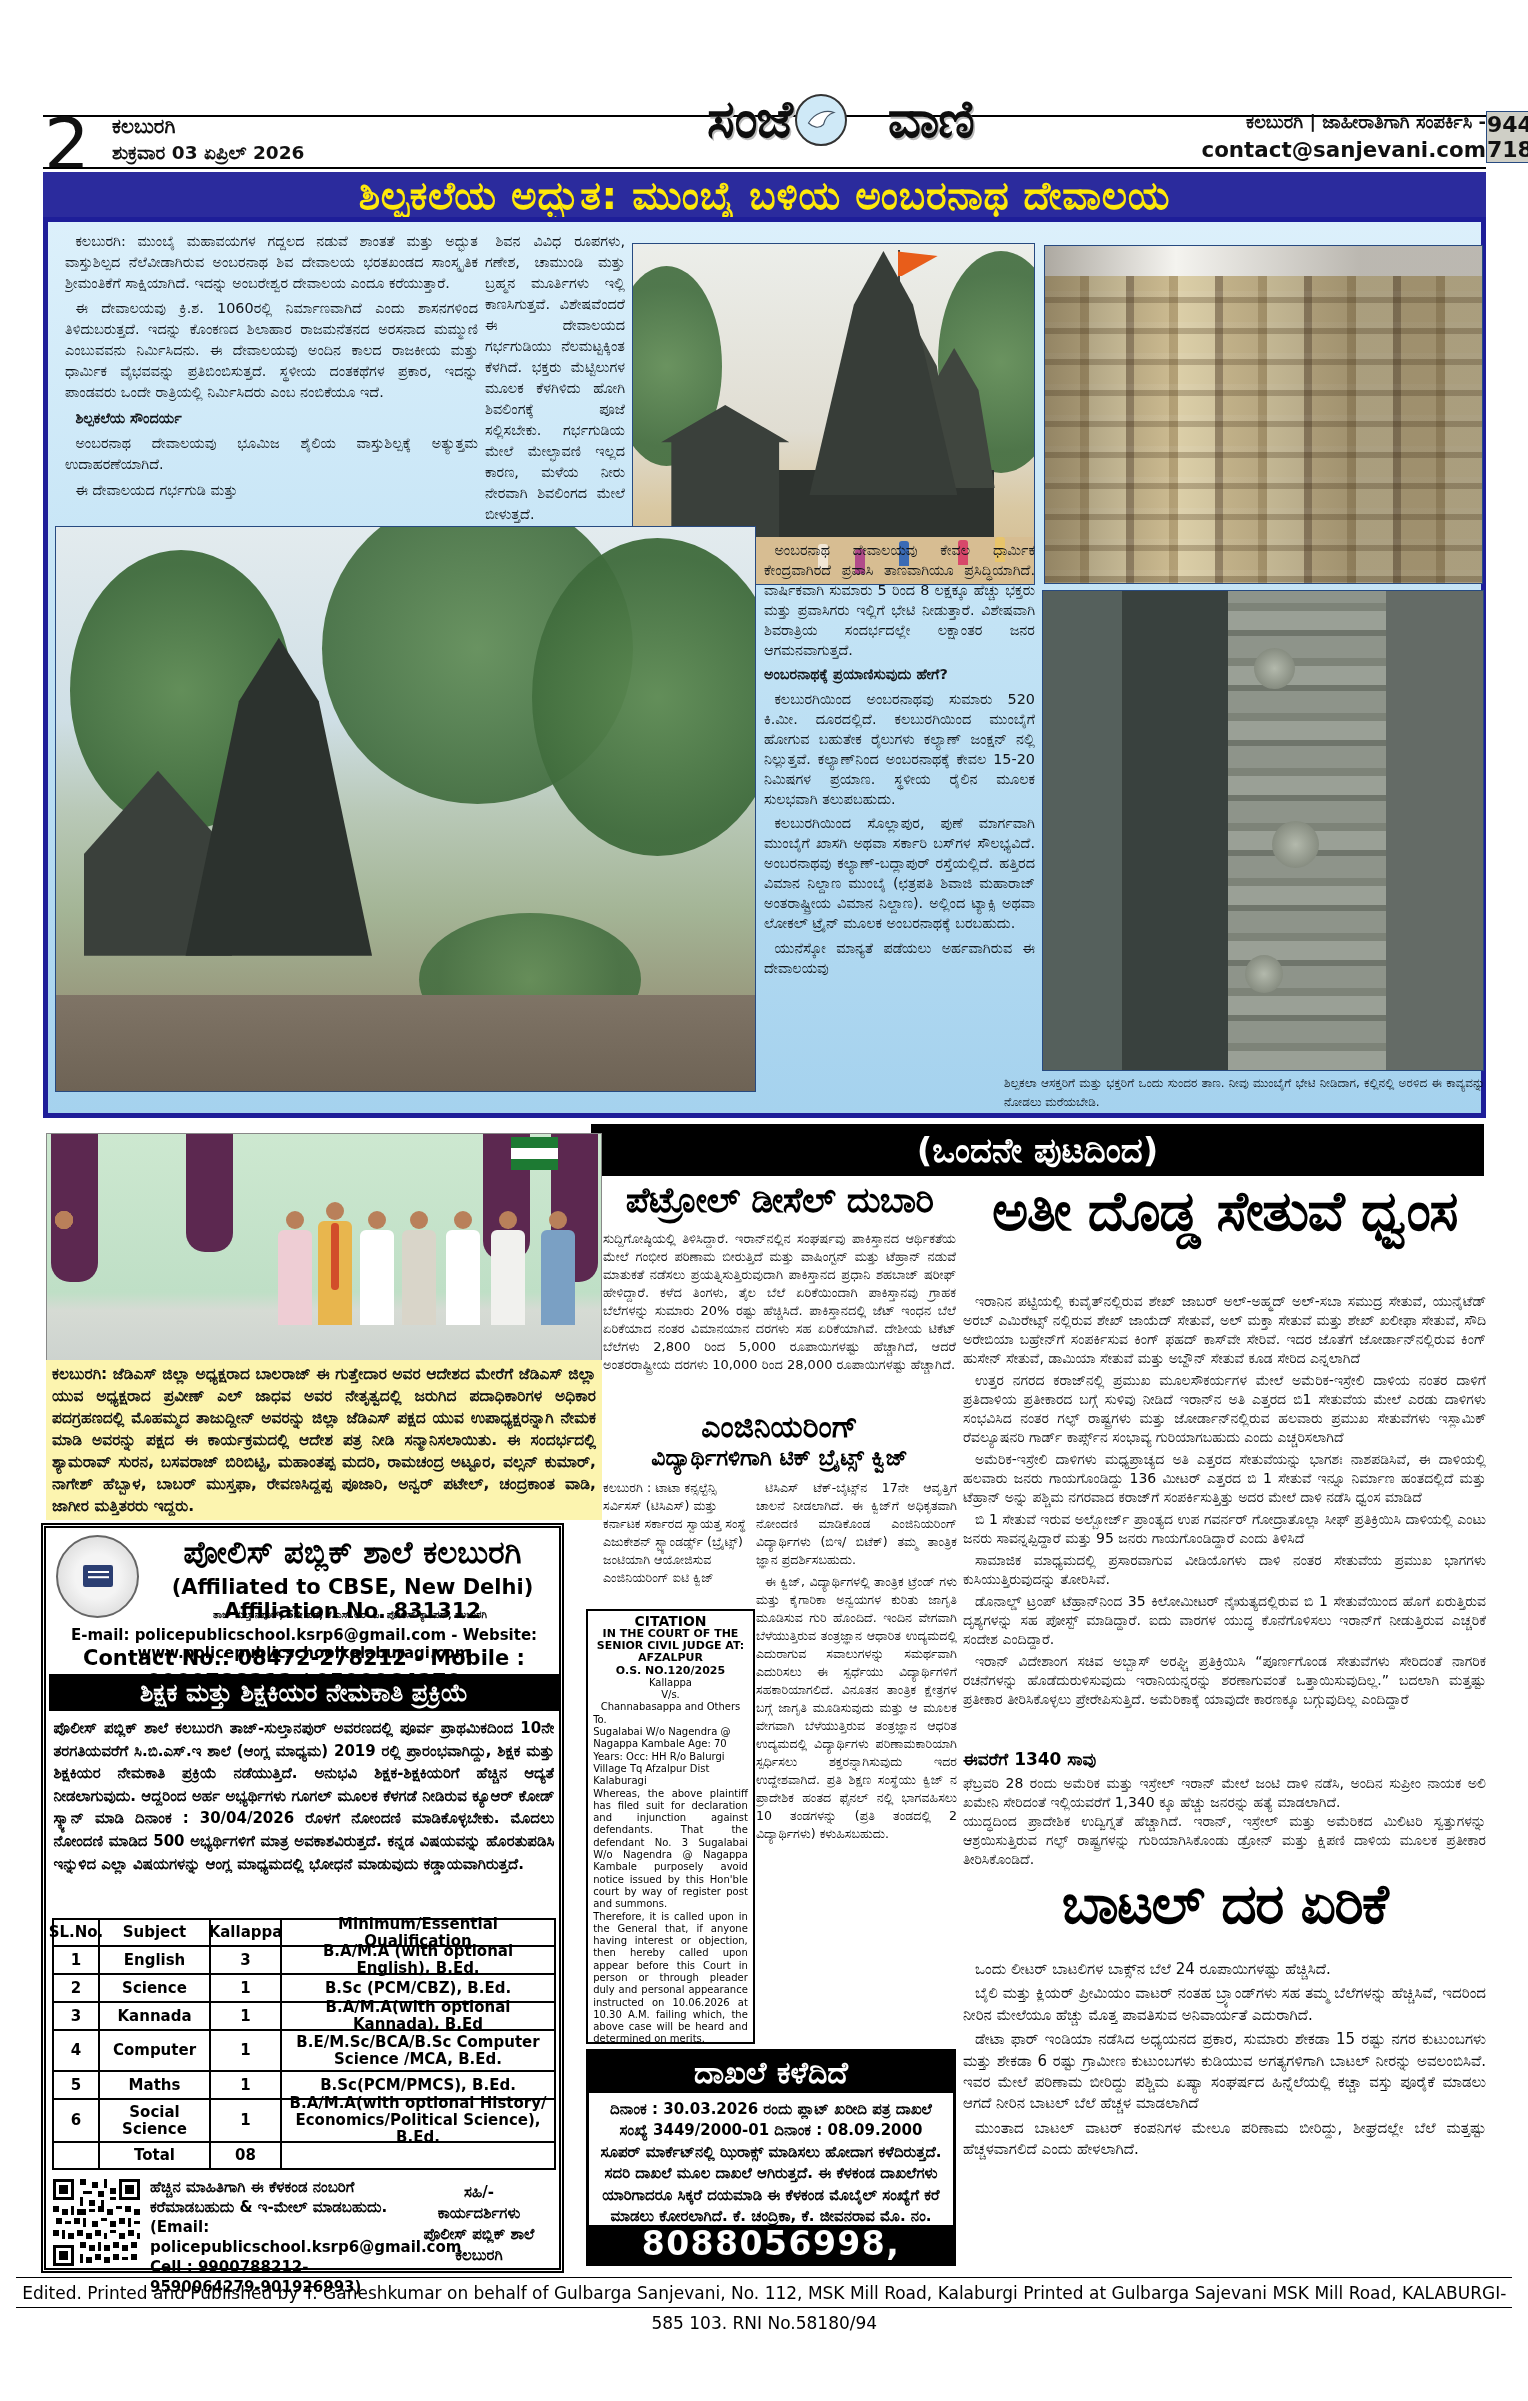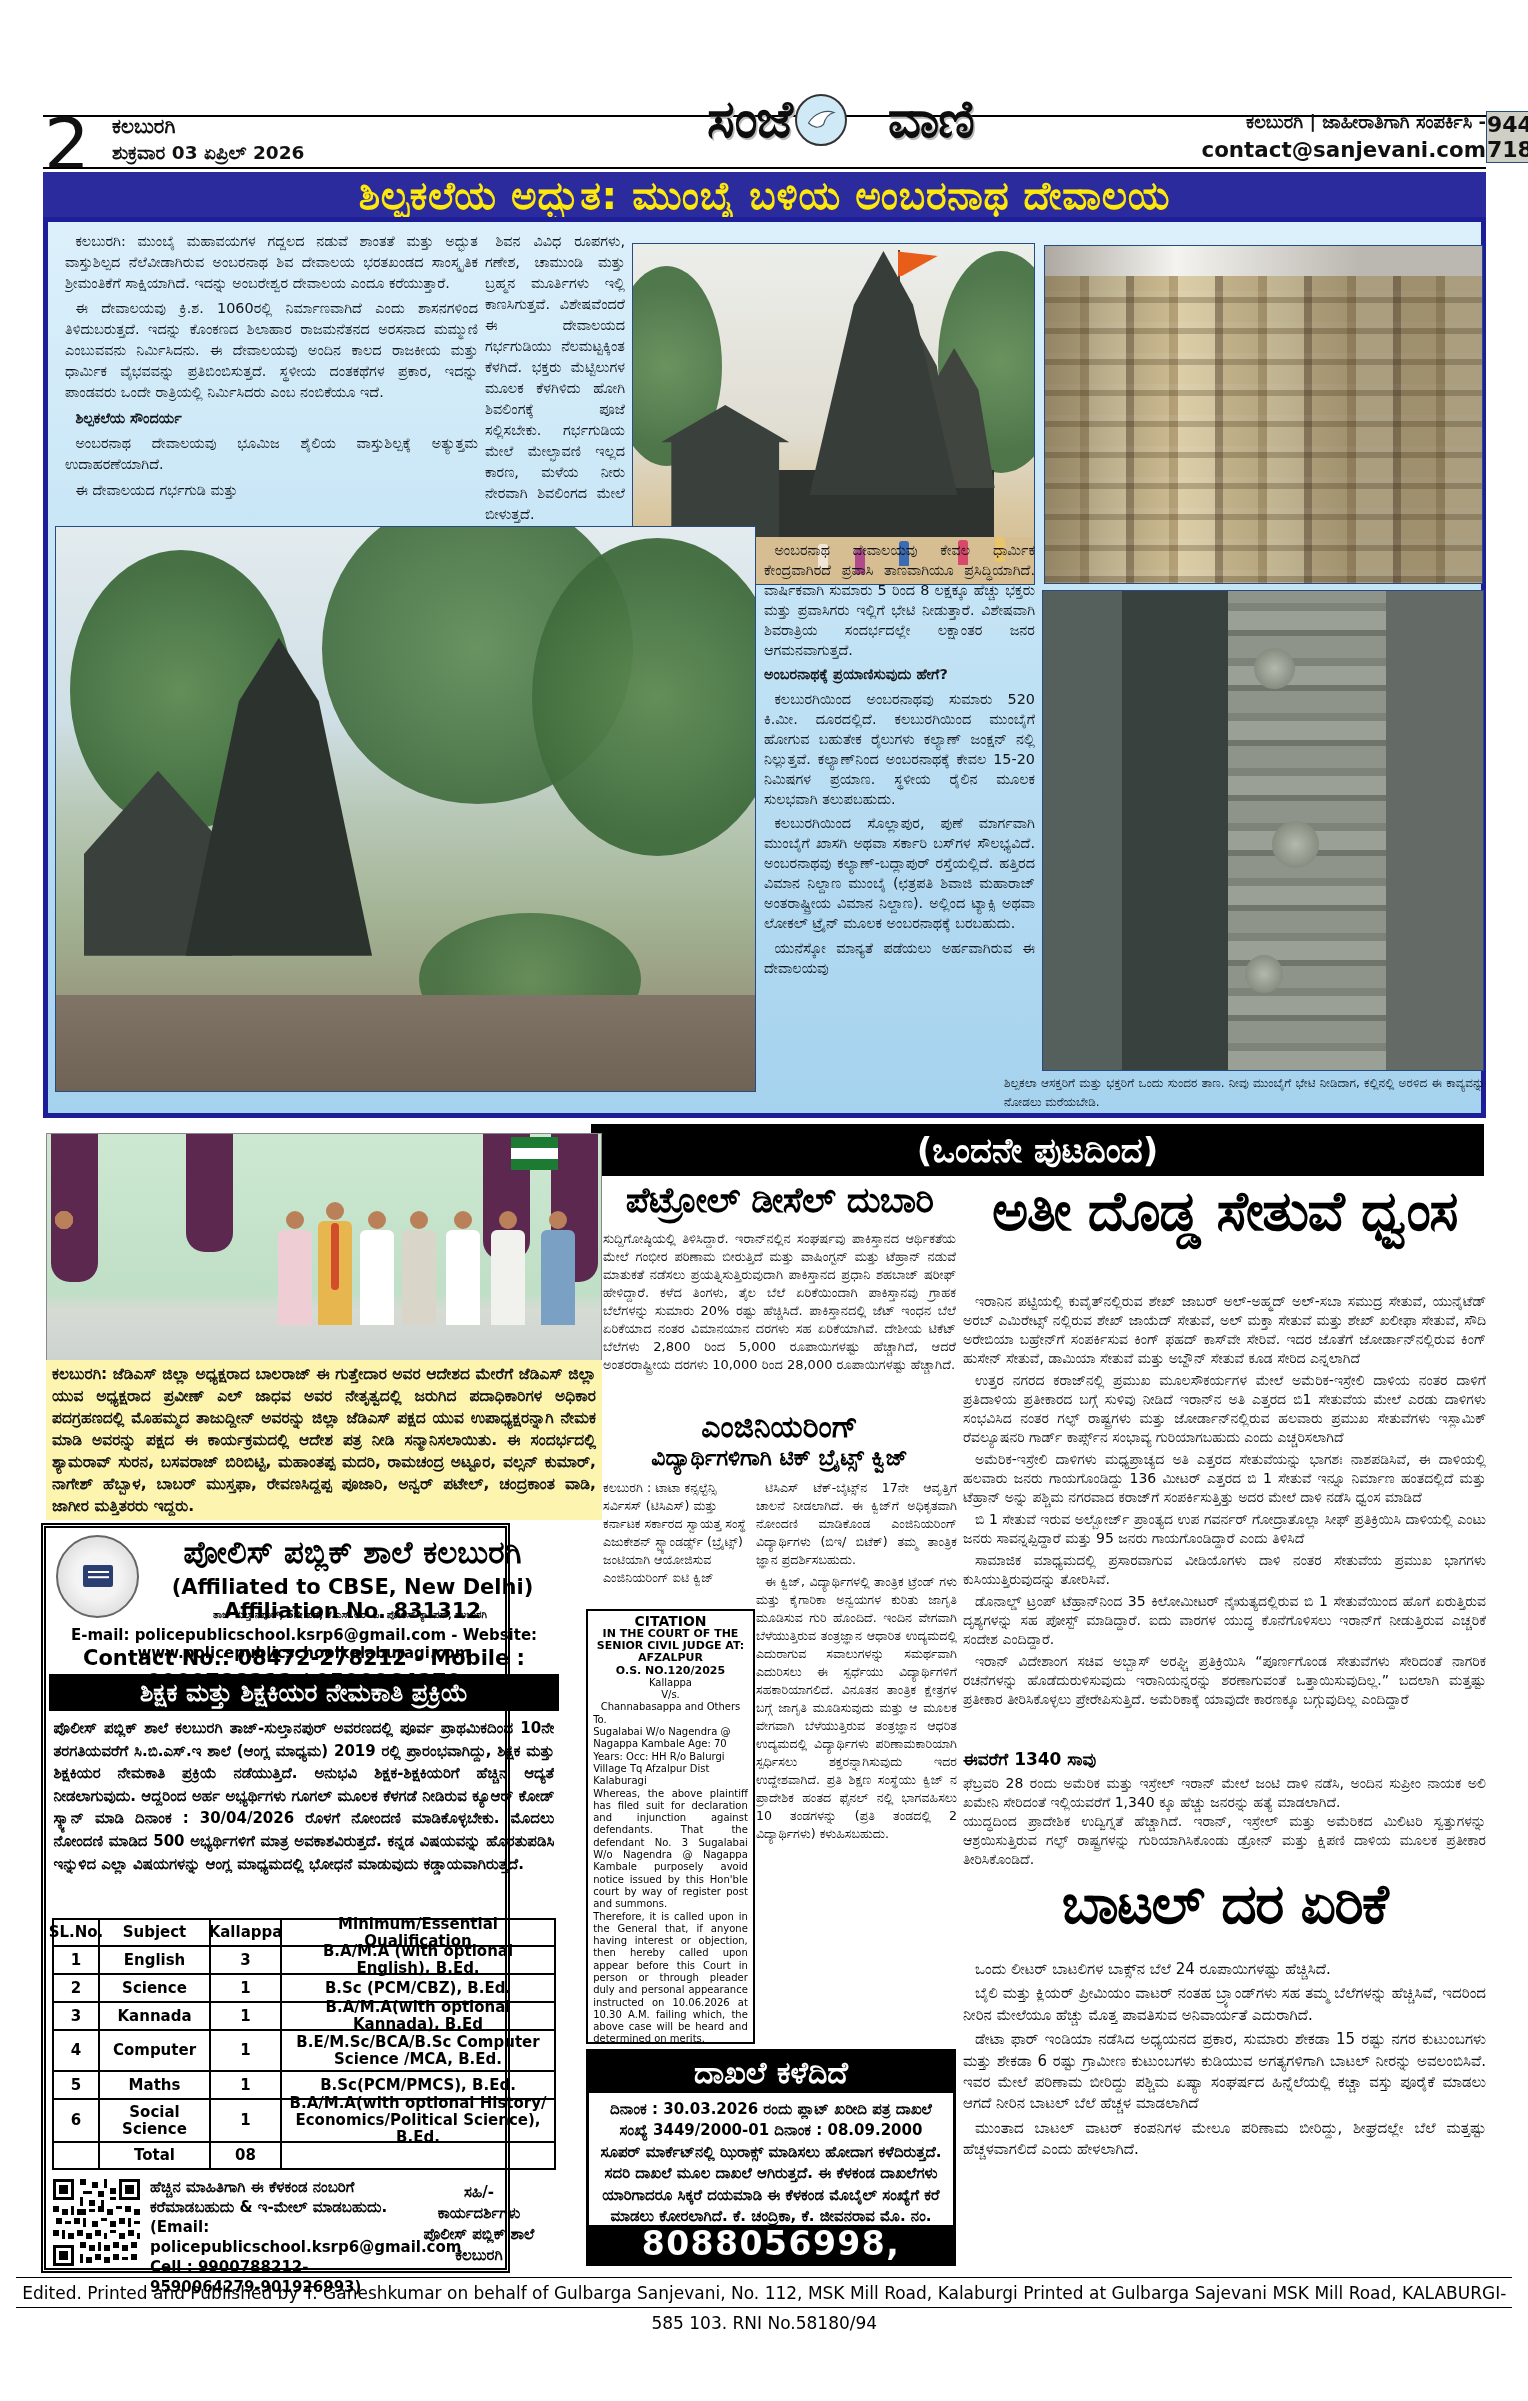--- a/index.html
+++ b/index.html
@@ -125,21 +125,21 @@
   
   .bridge-hl { position:absolute; left:963px; top:1183px; width:523px; font-size:55px; font-weight:800; letter-spacing:-1.5px; text-align:center; color:#000; line-height:1.05; }
   .bridge-body { position:absolute; left:963px; top:1292px; width:523px; height:455px; font-size:14px; line-height:19px; text-align:justify; overflow:hidden; color:#0b0b0b; }
   .bridge-body p, .bottle-body p { margin-bottom:3px; text-indent:12px; }
   .bridge-sub { position:absolute; left:963px; top:1749px; width:523px; font-size:17px; font-weight:700; color:#000; }
   .bridge-body2 { position:absolute; left:963px; top:1774px; width:523px; height:101px; font-size:14px; line-height:19px; text-align:justify; overflow:hidden; color:#0b0b0b; }
   .bottle-hl { position:absolute; left:963px; top:1872px; width:523px; font-size:55px; font-weight:800; letter-spacing:-1.5px; text-align:center; color:#000; }
   .bottle-body { position:absolute; left:963px; top:1959px; width:523px; height:370px; font-size:15px; line-height:21.4px; text-align:justify; overflow:hidden; color:#0b0b0b; }
 
   
-  .adbox { position:absolute; left:41px; top:1523px; width:469px; height:750px; border:5.2px double #000; background:#fff; }
+  .adbox { position:absolute; left:41px; top:1523px; width:523px; height:750px; border:5.2px double #000; background:#fff; }
   .ad-logo { position:absolute; left:10.4px; top:7.4px; width:83px; height:83px; border-radius:50%;
              background:radial-gradient(circle,#f4f4f4 40%,#cfcfcf); border:2.2px solid #666; }
   .ad-logo-book { position:absolute; left:25px; top:28px; width:30px; height:22px; background:#2b3e72; border-radius:2.2px; }
   .ad-logo-book::after { content:""; position:absolute; left:4.4px; top:5.2px; width:21px; height:2.2px; background:#fff; box-shadow:0 5.2px 0 #fff; }
   .ad-title { position:absolute; left:101px; top:6px; width:411px; font-size:31px; font-weight:800; text-align:center; color:#000; }
   .ad-affil { position:absolute; left:101px; top:47px; width:411px; font-size:21px; font-weight:800; text-align:center; color:#000; }
   .ad-addr { position:absolute; left:96px; top:81px; width:416px; font-size:10px; font-weight:700; text-align:center; color:#000; }
   .ad-email { position:absolute; left:6px; top:98px; width:504px; font-size:15px; font-weight:700; text-align:center; color:#000; }
   .ad-contact { position:absolute; left:6px; top:118px; width:504px; font-size:21px; font-weight:800; text-align:center; color:#000; }
   .ad-band { position:absolute; left:3px; top:146px; width:510px; height:37px; background:#000; color:#fff; font-size:24.4px; font-weight:800; text-align:center; line-height:37px; }

